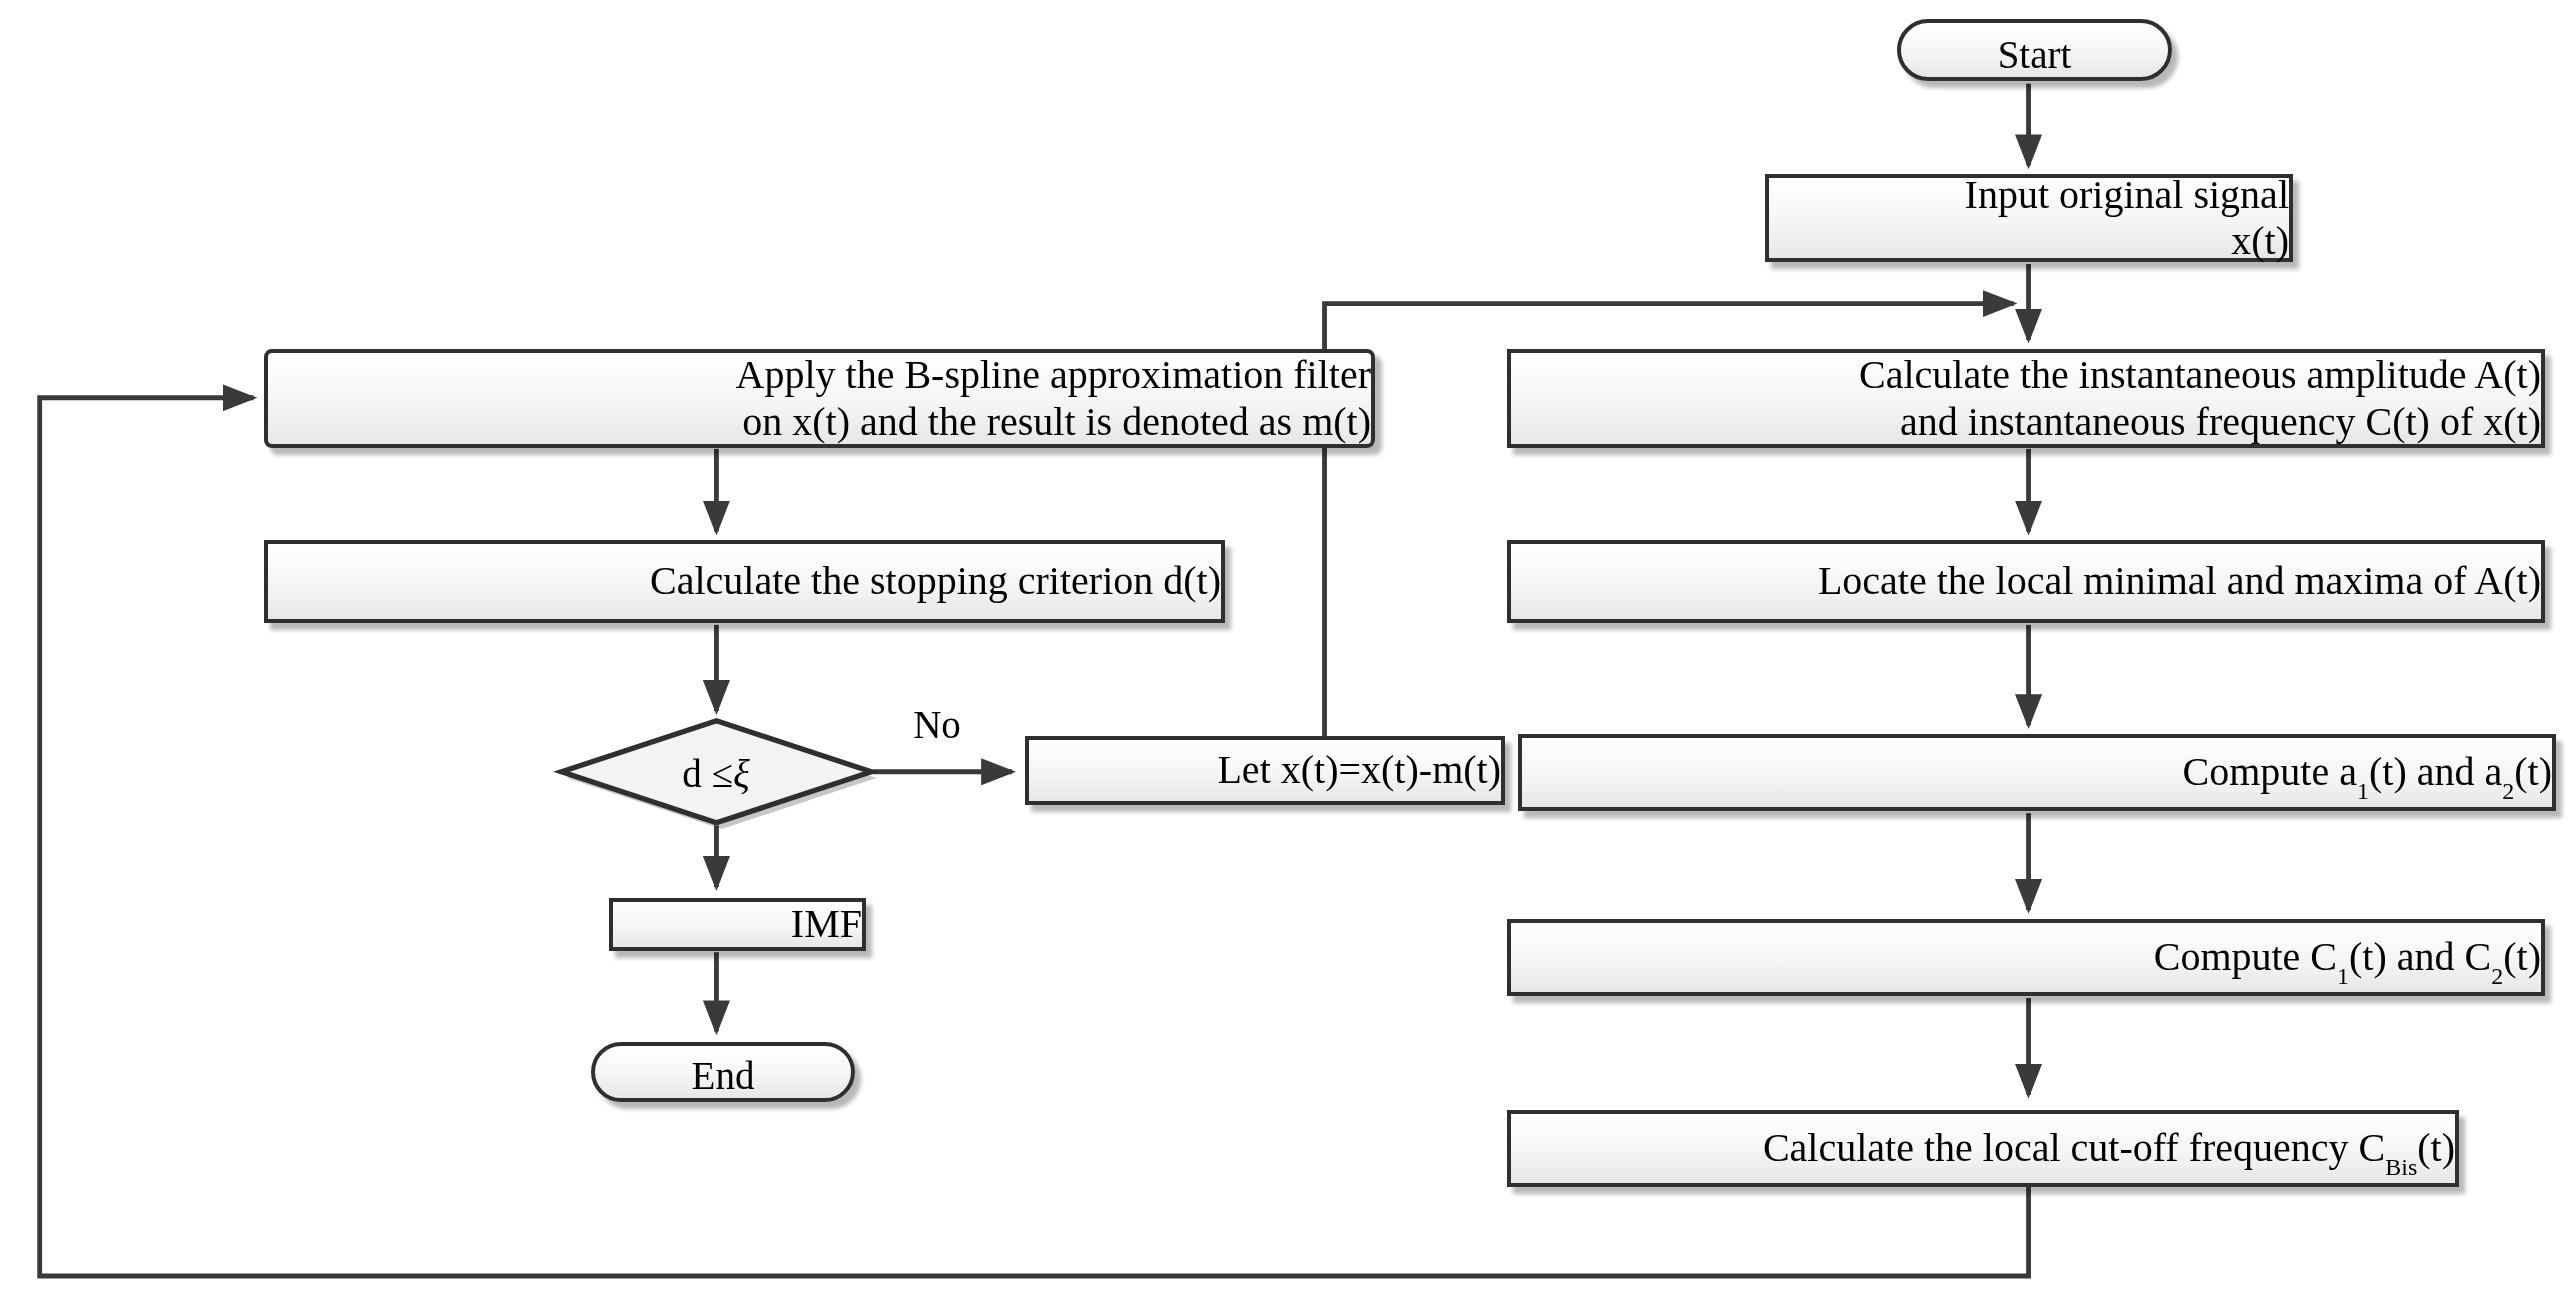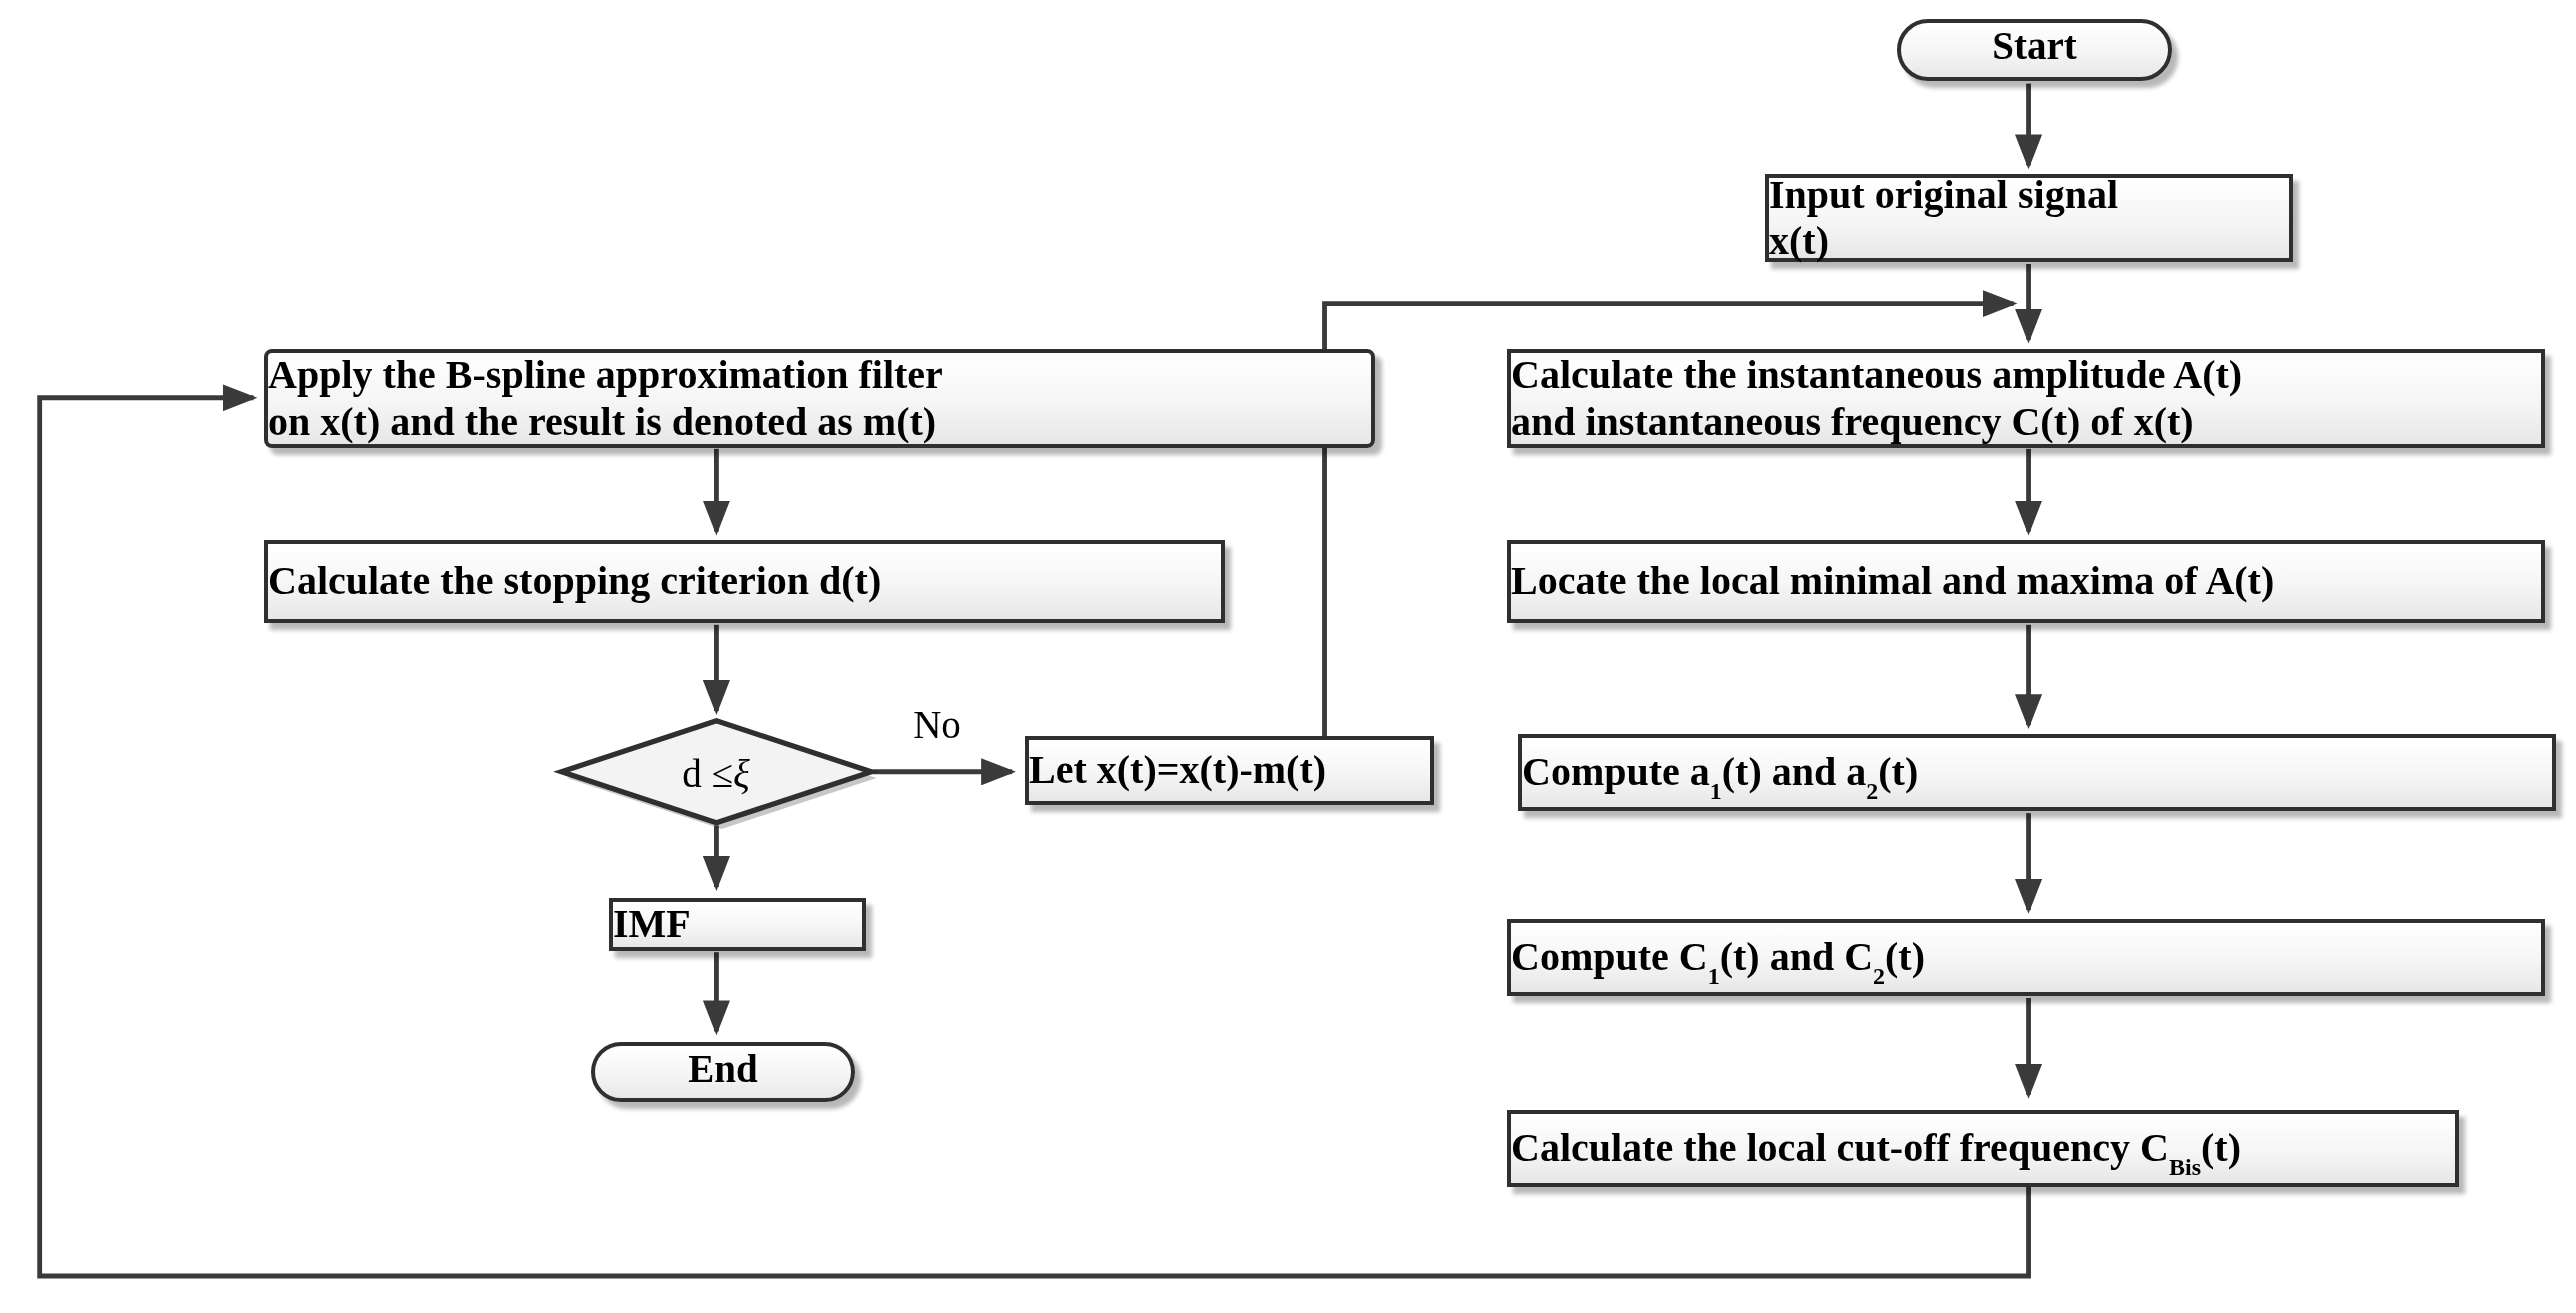--- a/index.html
+++ b/index.html
@@ -3,22 +3,22 @@
 <meta charset="utf-8">
 <title>Flowchart</title>
 <style>
   html,body{margin:0;padding:0;background:#ffffff;}
   #canvas{position:relative;width:2576px;height:1313px;background:#ffffff;overflow:hidden;
           font-family:"Liberation Serif","DejaVu Serif",serif;color:#000;}
   #wires{position:absolute;left:0;top:0;width:2576px;height:1313px;pointer-events:none;}
   .box{position:absolute;box-sizing:border-box;border:4.4px solid #2f2f2f;
        background:linear-gradient(180deg,#ffffff 0%,#f5f5f5 55%,#e7e7e7 100%);
        box-shadow:6.2px 7px 4.4px rgba(0,0,0,0.28);
-       display:flex;flex-direction:column;align-items:flex-start;justify-content:center;
-       text-align:center;font-size:40px;line-height:1.16;font-weight:bold;}
+       display:flex;flex-direction:column;align-items:flex-end;justify-content:center;
+       text-align:center;font-size:40px;line-height:1.16;}
   .terminator{border-radius:879px;font-size:39px;flex-direction:row;}
   .lbl{position:absolute;display:flex;align-items:center;justify-content:center;text-align:center;}
   .decision-label{font-size:39px;}
   .no-label{font-size:39px;}
   sub{font-size:0.6em;position:relative;top:0.18em;line-height:0;}
   .xi{font-style:italic;}
   .line2{display:block;}
 </style>
 </head>
 <body>
@@ -96,21 +96,21 @@
     <span>Calculate the stopping criterion d(t)</span>
   </div>
 
   <div class="lbl decision-label" style="left:584px;top:742px;width:264px;height:62px;">
     <span>d ≤ </span>
       <span class="xi">ξ</span>
   </div>
 
   <div class="lbl no-label" style="left:880px;top:700px;width:114px;height:49px;">No</div>
 
-  <div class="box" style="left:1025px;top:736px;width:409px;height:69px;">
+  <div class="box" style="left:1025px;top:736px;width:480px;height:69px;">
     <span>Let x(t)=x(t)-m(t)</span>
   </div>
 
   <div class="box" style="left:589px;top:898px;width:257px;height:53px;margin-left:20px;">
     <span>IMF</span>
   </div>
 
   <div class="box terminator" style="left:591px;top:1042px;width:264px;height:60px;">
     <span>End</span>
   </div>

